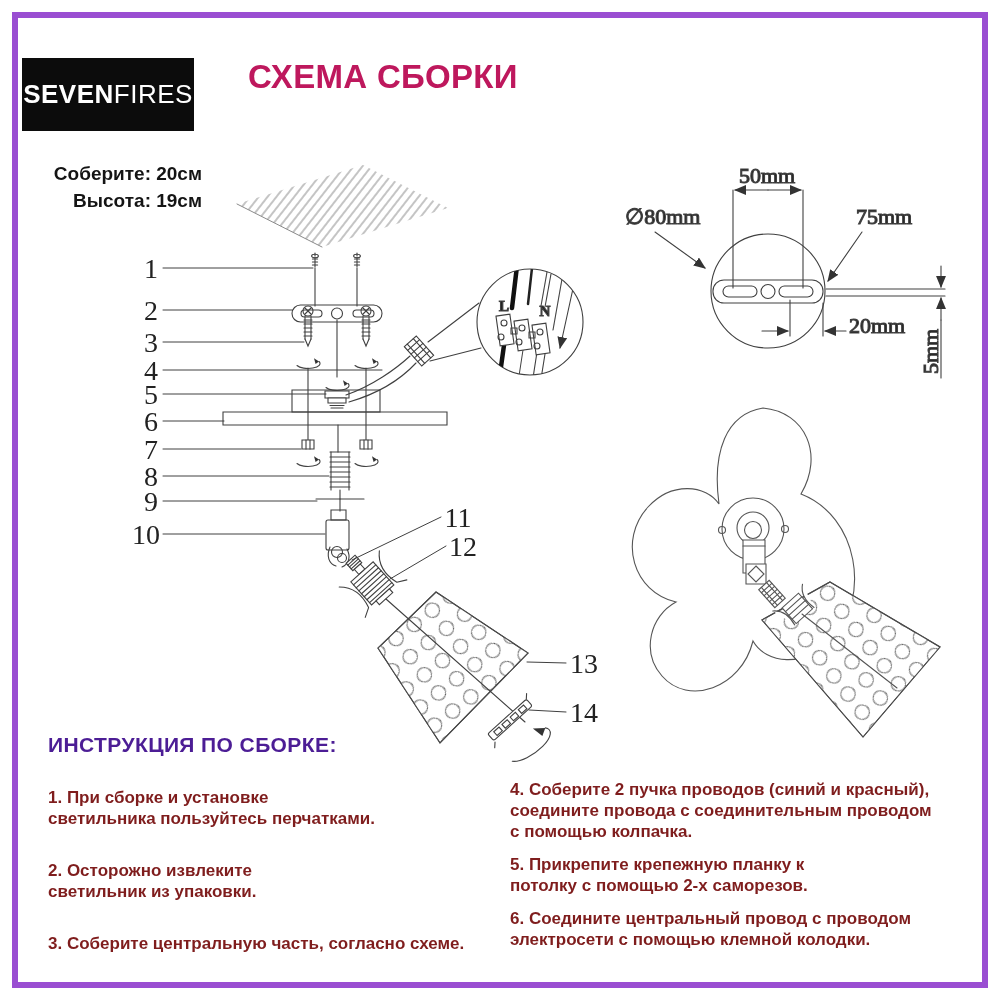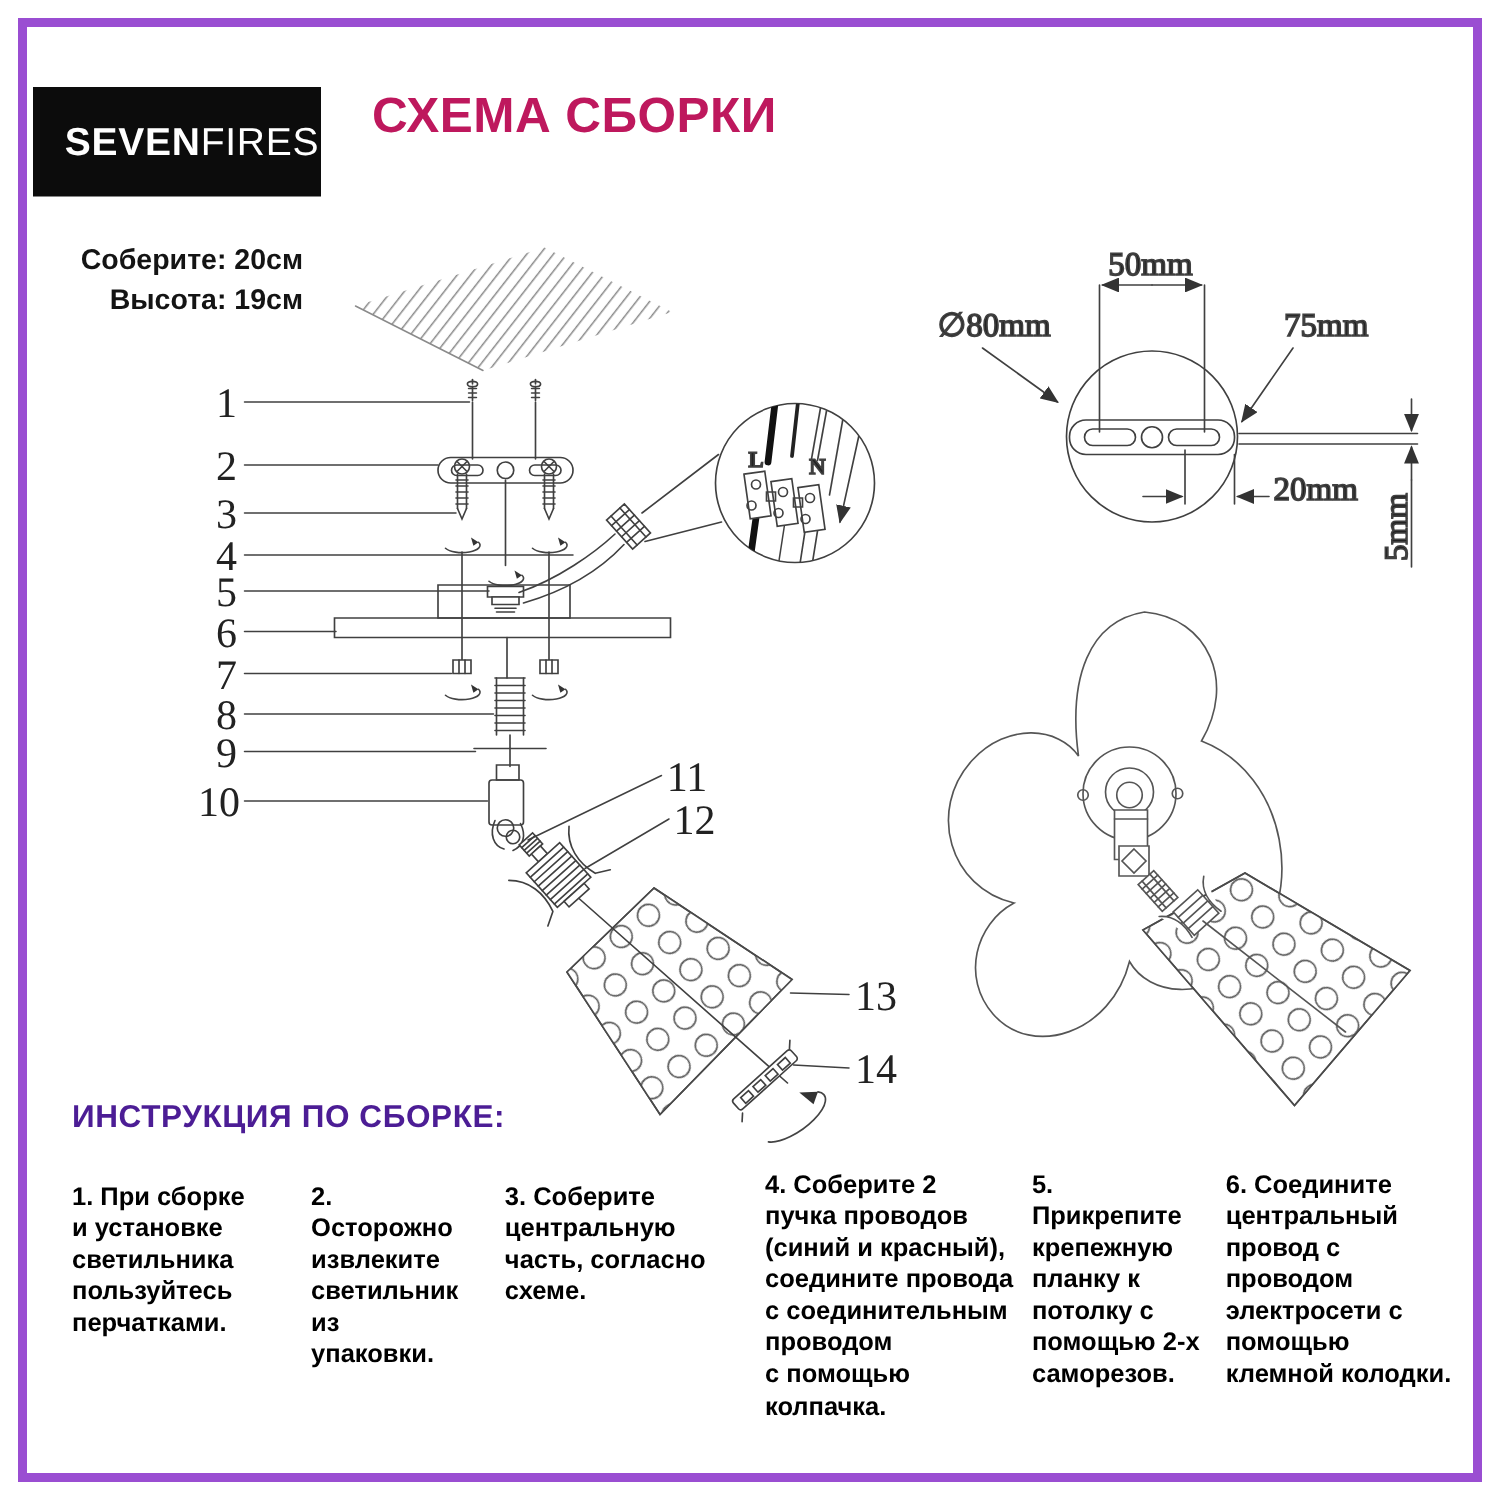--- a/index.html
+++ b/index.html
@@ -1,25 +1,25 @@
 <!DOCTYPE html>
 <html><head>
 <meta charset="utf-8">
 <style>
   html,body{margin:0;padding:0;background:#fff;}
   body{width:1000px;height:1000px;position:relative;font-family:"Liberation Sans",sans-serif;overflow:hidden;}
   .frame{position:absolute;inset:12px;border:6px solid #9a4ed2;background:#fff;}
   .logo{position:absolute;left:22px;top:58px;width:172px;height:73px;background:#0c0c0c;color:#fff;
-        display:flex;align-items:center;justify-content:center;font-size:26px;letter-spacing:.5px;padding-left:20px;}
+        display:flex;align-items:center;justify-content:center;font-size:26px;letter-spacing:.5px;}
   .logo .b{font-weight:bold;}
   .logo .l{font-weight:normal;}
   .title{position:absolute;left:248px;top:54px;font-size:33px;font-weight:bold;color:#be185d;line-height:46px;letter-spacing:.3px;}
   .specs{position:absolute;left:28px;top:160px;width:174px;text-align:right;font-size:19px;font-weight:600;color:#141414;line-height:27px;}
   .instr-head{position:absolute;left:48px;top:733px;font-size:21px;font-weight:800;letter-spacing:.4px;color:#4c1d95;}
-  .col{position:absolute;display:flex;flex-direction:row;color:#000000;font-weight:600;}
+  .col{position:absolute;display:flex;flex-direction:column;color:#7f1d1d;font-weight:600;}
   .col p{margin:0;white-space:pre-line;font-size:17px;line-height:1.24;}
   .col-left{left:48px;top:787px;width:452px;gap:31px;}
   .col-right{left:510px;top:779px;width:465px;gap:12px;}
   svg text{font-family:"Liberation Serif","DejaVu Serif",serif;fill:#222;}
   svg .ln{font-size:15px;font-weight:bold;}
   svg .num{font-size:28px;}
   svg .dim{font-size:22px;}
   svg *{vector-effect:non-scaling-stroke;}
 </style>
 </head>

